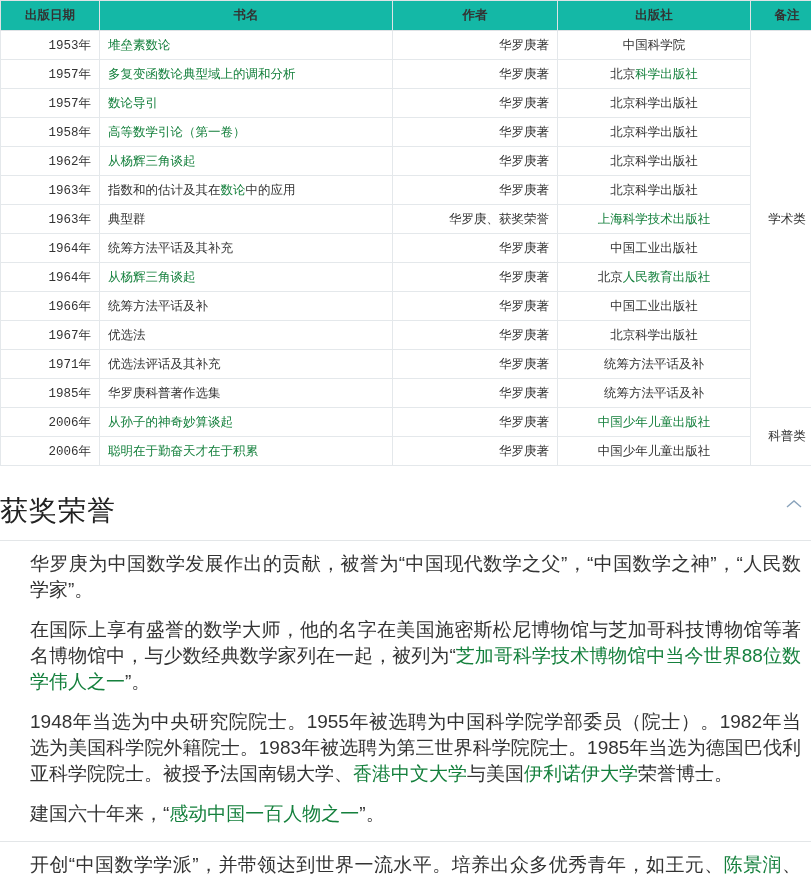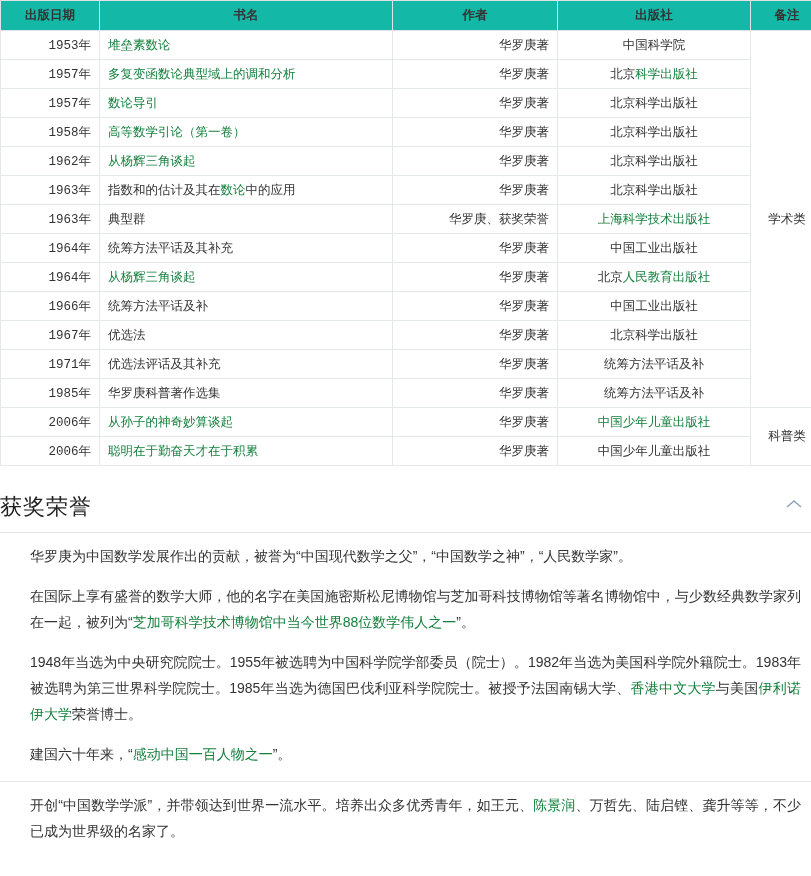--- a/index.html
+++ b/index.html
@@ -53,21 +53,21 @@
     cursor: pointer;
   }
 
   
   .section-head {
     position: relative;
     margin: 26px 0 4px 0;
     padding: 0 0 6px 0;
   }
   .section-head .h-text {
-    font-size: 22px;
+    font-size: 28px;
     color: #222222;
     font-weight: normal;
     letter-spacing: 1px;
   }
   .section-head .chev {
     position: absolute;
     right: 8px;
     top: 6px;
     width: 18px;
     height: 12px;
@@ -76,21 +76,21 @@
   .section-rule {
     border-bottom: 1px solid #e3e6e8;
     margin-bottom: 10px;
   }
 
   
   p.para {
     margin: 0 0 14px 0;
     padding: 0 10px 0 30px;
     line-height: 26px;
-    font-size: 14px;
+    font-size: 19px;
     color: #333333;
     text-align: justify;
   }
 </style>
 </head>
 <body>
 
 <div class="page">
 
   <table class="book-table">

